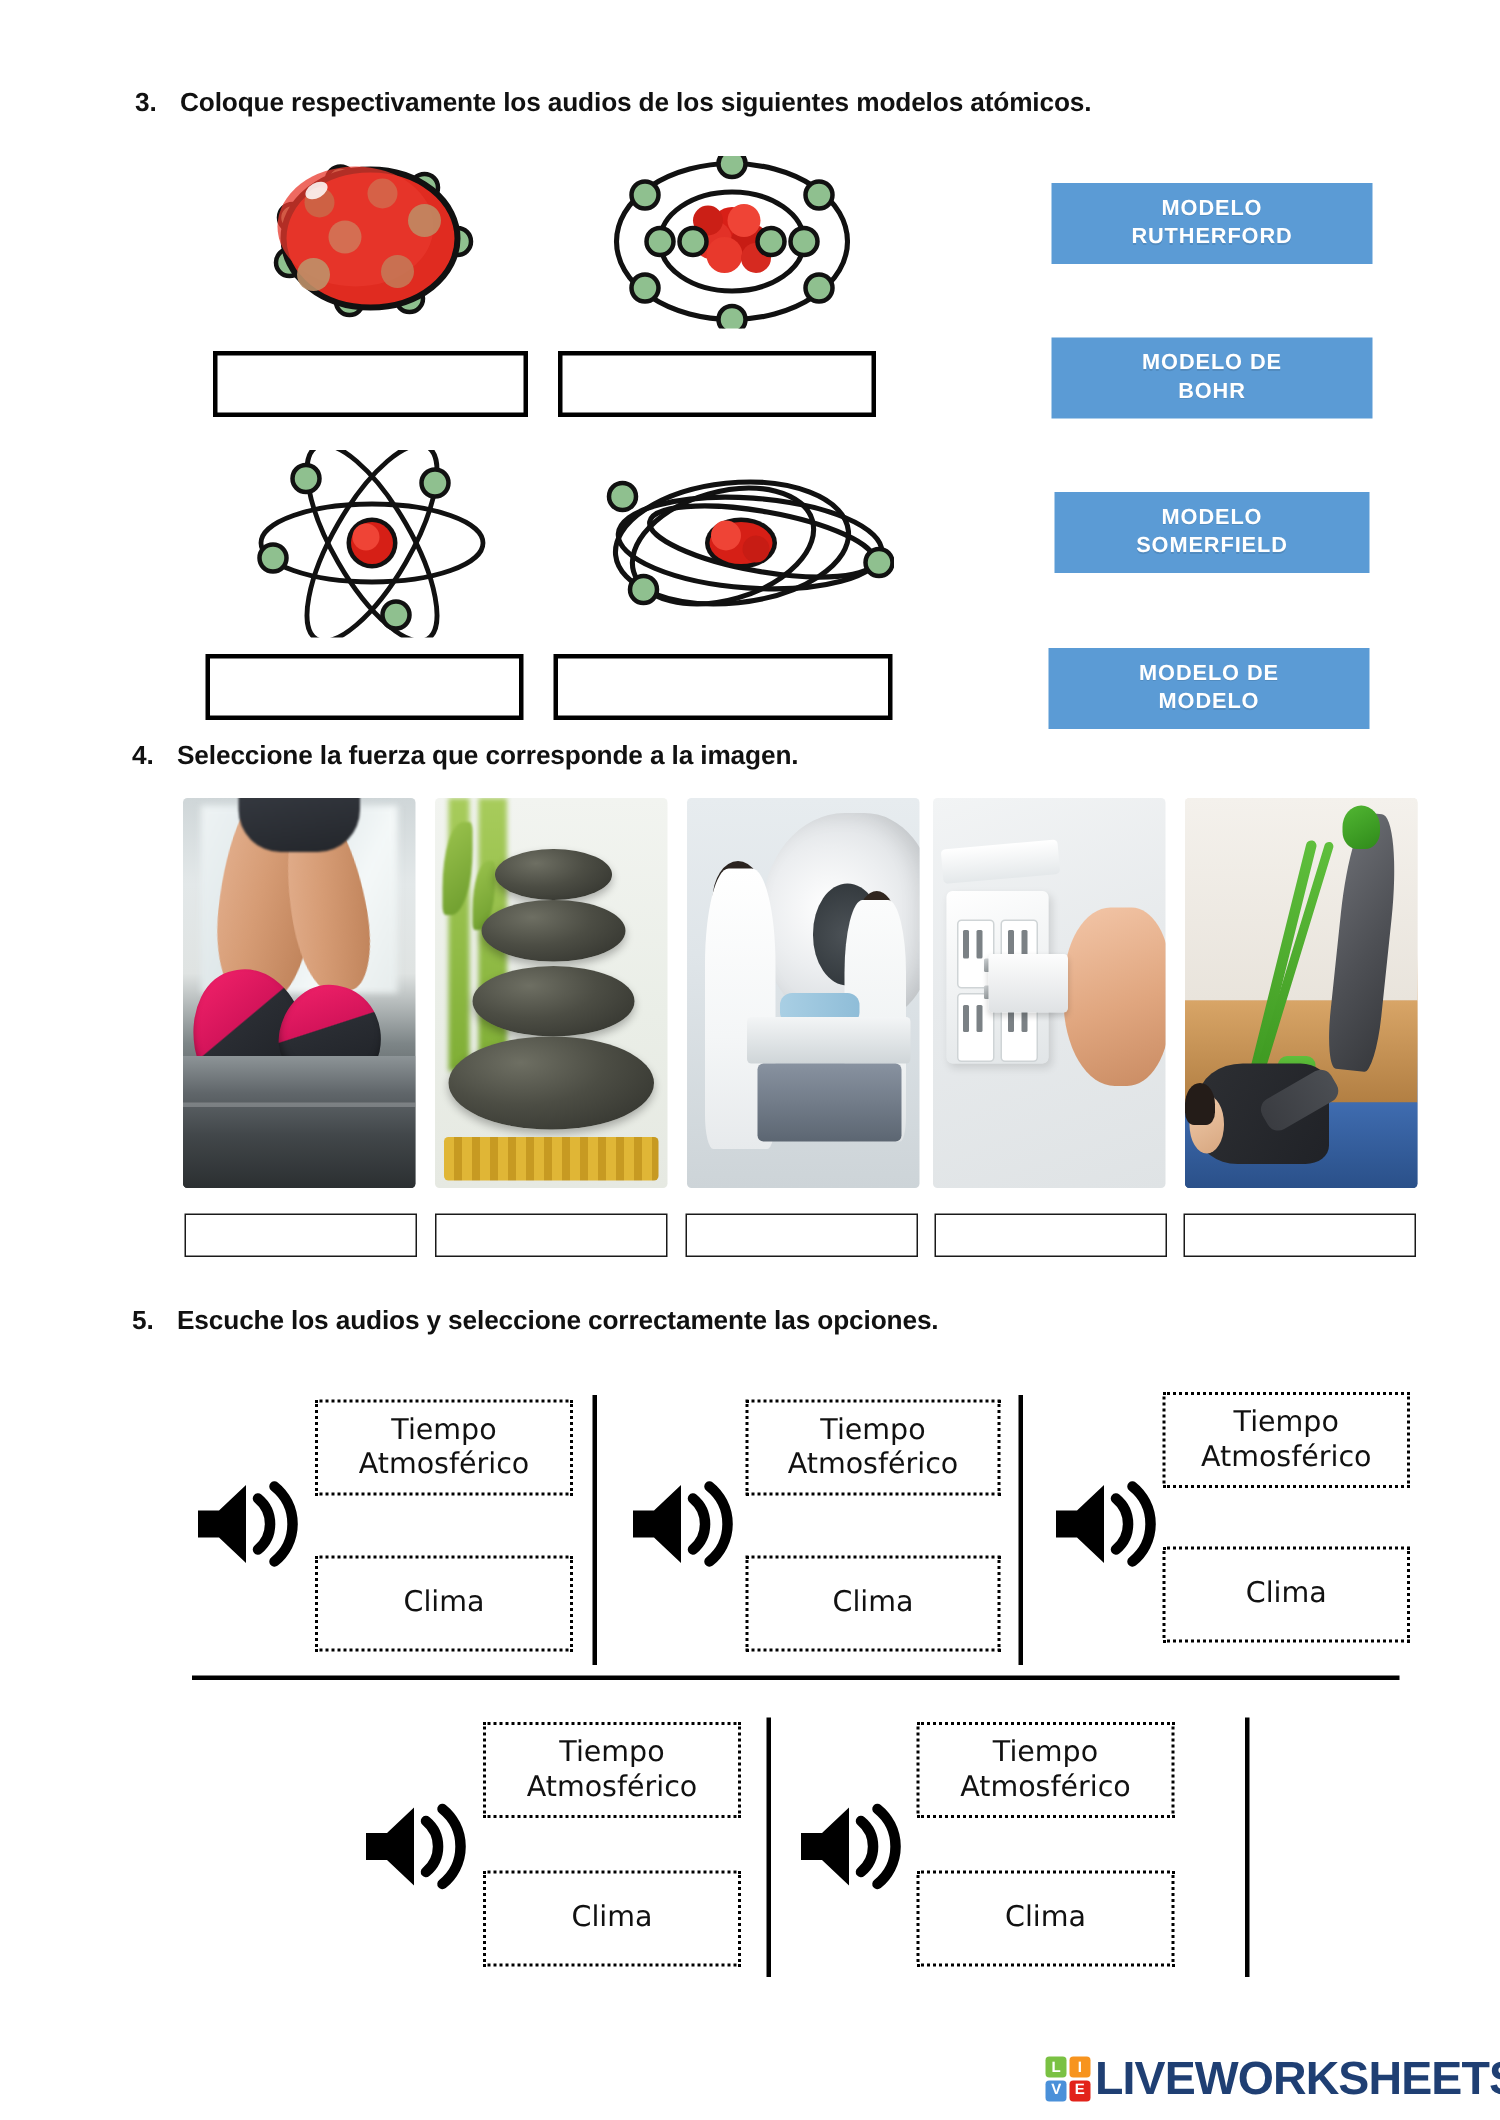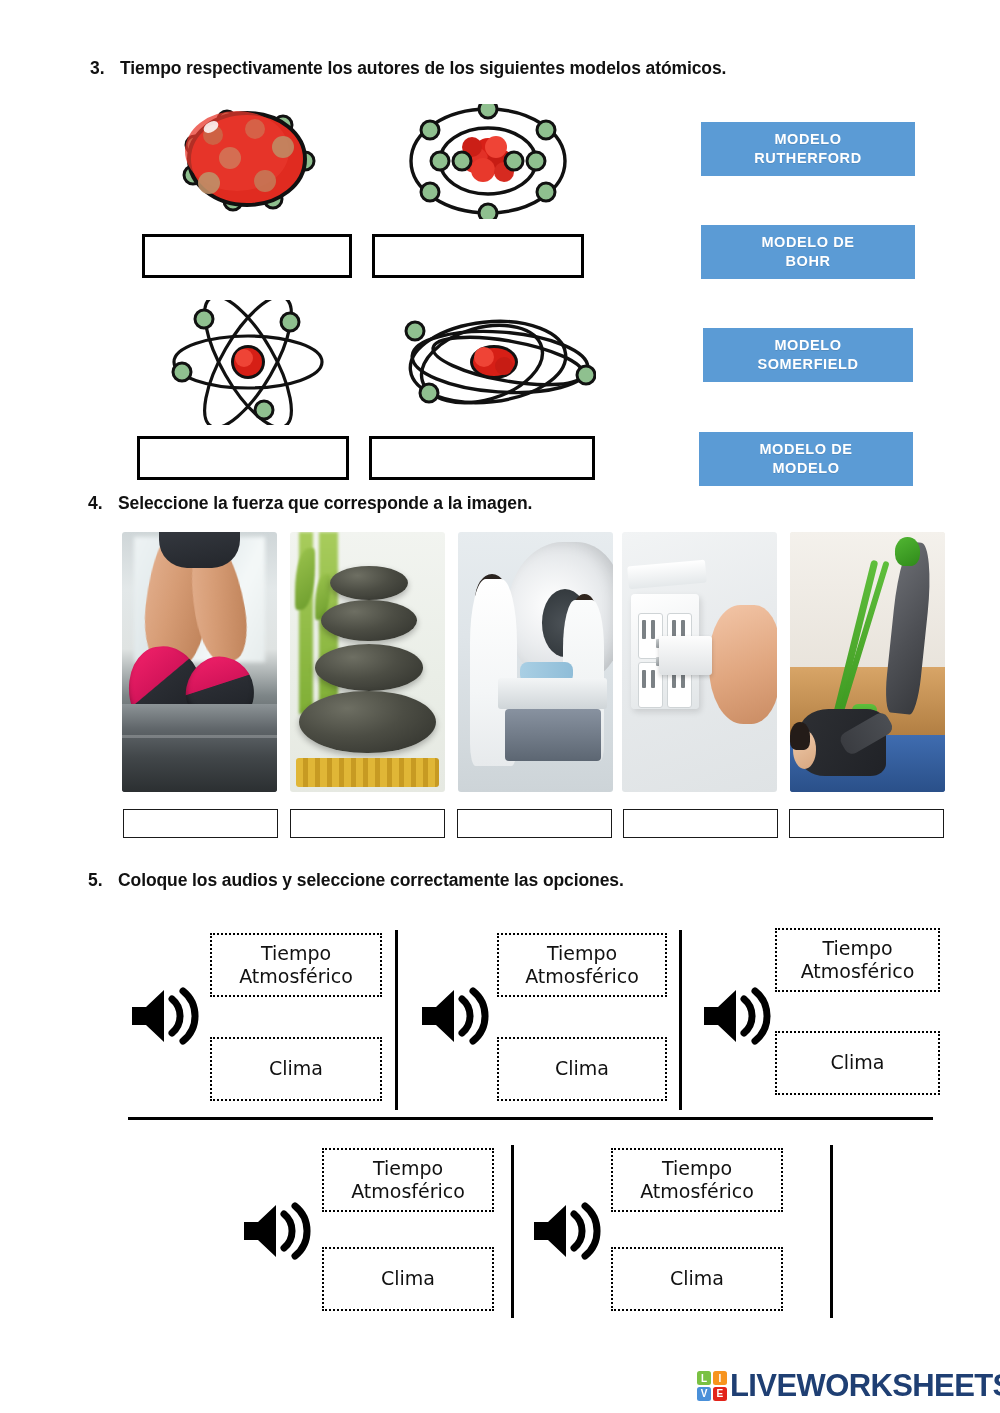--- a/index.html
+++ b/index.html
@@ -325,21 +325,21 @@
     font-family: "Liberation Sans", sans-serif;
   }
 </style>
 </head>
 <body>
 
 <div class="page">
 
   <div class="q-heading" style="left:90px; top:58px;">
     <span class="q-num">3.</span>
-    <span class="q-text">Tiempo respectivamente los autores de los siguientes modelos atómicos.</span>
+    <span class="q-text">Coloque respectivamente los audios de los siguientes modelos atómicos.</span>
   </div>
 
   <svg class="abs" style="left:165px; top:103px;" width="170" height="110" viewBox="0 0 170 110">
     <g>
       <circle cx="30" cy="42" r="9" fill="#8fc08f" stroke="#111" stroke-width="3"></circle>
       <circle cx="28" cy="72" r="9" fill="#8fc08f" stroke="#111" stroke-width="3"></circle>
       <circle cx="62" cy="17" r="9" fill="#8fc08f" stroke="#111" stroke-width="3"></circle>
       <circle cx="118" cy="22" r="9" fill="#8fc08f" stroke="#111" stroke-width="3"></circle>
       <circle cx="140" cy="58" r="9" fill="#8fc08f" stroke="#111" stroke-width="3"></circle>
       <circle cx="108" cy="96" r="9" fill="#8fc08f" stroke="#111" stroke-width="3"></circle>
@@ -522,21 +522,21 @@
   </div>
 
   <div class="ansbox-thin" style="left:123px; top:809px; width:155px; height:29px;"></div>
   <div class="ansbox-thin" style="left:290px; top:809px; width:155px; height:29px;"></div>
   <div class="ansbox-thin" style="left:457px; top:809px; width:155px; height:29px;"></div>
   <div class="ansbox-thin" style="left:623px; top:809px; width:155px; height:29px;"></div>
   <div class="ansbox-thin" style="left:789px; top:809px; width:155px; height:29px;"></div>
 
   <div class="q-heading" style="left:88px; top:870px;">
     <span class="q-num">5.</span>
-    <span class="q-text">Coloque los audios y seleccione correctamente las opciones.</span>
+    <span class="q-text">Escuche los audios y seleccione correctamente las opciones.</span>
   </div>
 
   <svg class="speaker" style="left:128px; top:985px;" width="72" height="62" viewBox="0 0 72 62">
     <path d="M4 22 L18 22 L36 5 L36 57 L18 40 L4 40 Z" fill="#000"></path>
     <path d="M44 14 A22 22 0 0 1 44 48" fill="none" stroke="#000" stroke-width="7" stroke-linecap="round"></path>
     <path d="M55 6 A32 32 0 0 1 55 56" fill="none" stroke="#000" stroke-width="7" stroke-linecap="round"></path>
   </svg>
   <div class="opt-box" style="left:210px; top:933px; width:172px; height:64px;">Tiempo Atmosférico</div>
   <div class="opt-box" style="left:210px; top:1037px; width:172px; height:64px;">Clima</div>
   <div class="divider-v" style="left:395px; top:930px; height:180px;"></div>

